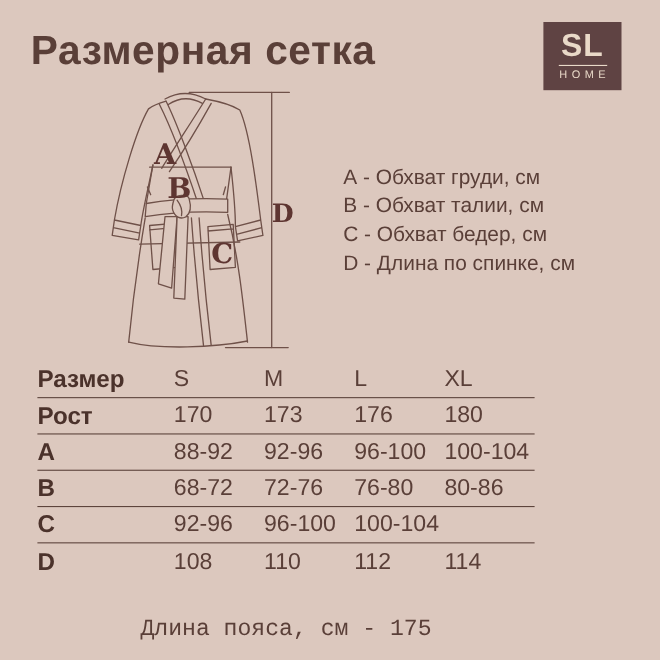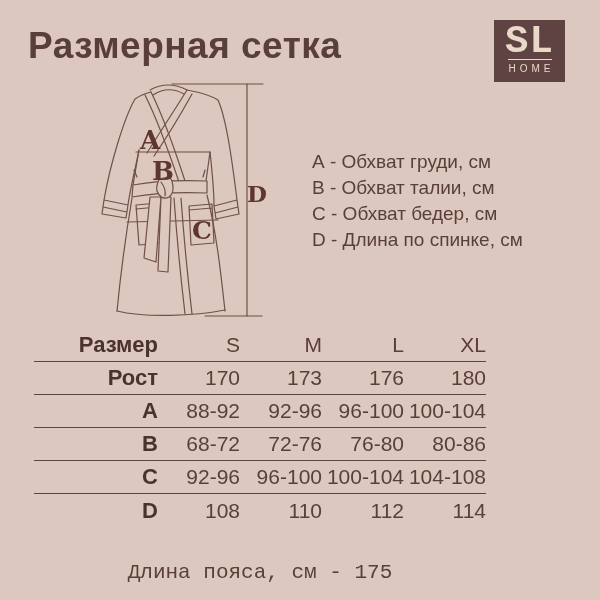--- a/index.html
+++ b/index.html
@@ -18,42 +18,42 @@
     position:absolute;left:28px;top:25px;font-size:37px;font-weight:700;
     letter-spacing:.5px;color:var(--ink);
   }
   
   .logo{
     position:absolute;left:494px;top:20px;width:71px;height:62px;
     background:var(--logo-bg);color:var(--logo-fg);
     display:flex;flex-direction:column;align-items:center;justify-content:center;
   }
   .logo .monogram{
-    font-family:Liberation Mono, monospace;font-weight:700;
-    font-size:39px;line-height:28px;letter-spacing:1px;
+    font-family:Liberation Sans, sans-serif;font-weight:700;
+    font-size:29px;line-height:28px;letter-spacing:1px;
   }
   .logo .logo-rule{width:44px;height:1px;background:var(--logo-fg);margin:3px 0 3px;}
   .logo .wordmark{font-size:10px;letter-spacing:4px;padding-left:4px;}
   
   .robe{position:absolute;left:85px;top:78px;}
   .robe path,.robe line{stroke:var(--line);stroke-width:1.2;fill:none;
     stroke-linecap:round;stroke-linejoin:round;}
   .robe .filled{fill:var(--bg);}
   .robe text{
     font-family:"DejaVu Serif","Liberation Serif",serif;font-weight:700;
     fill:var(--letter);stroke:none;
   }
   
   .legend{position:absolute;left:312px;top:149px;font-size:19px;line-height:26px;}
   .legend div{white-space:nowrap;}
   
   .size-table{position:absolute;left:34px;top:329px;width:452px;}
   .trow{
     display:grid;grid-template-columns:124px 1fr 1fr 1fr 1fr;height:33px;
-    align-items:center;text-align:right;font-size:21px;
+    align-items:center;text-align:left;font-size:21px;
   }
   .trow:not(:last-child){border-bottom:1.6px solid var(--rule);}
   .trow .rlabel{font-weight:700;font-size:22px;color:var(--ink-strong);}
   .trow .cell{color:var(--ink);}
   .footnote{
     position:absolute;left:34px;top:561px;width:452px;text-align:center;
     font-size:21px;color:var(--ink);font-family:Liberation Mono, monospace;
   }
 </style>
 </head>
@@ -143,21 +143,20 @@
       <div class="cell">68-72</div>
       <div class="cell">72-76</div>
       <div class="cell">76-80</div>
       <div class="cell">80-86</div>
     </div>
     <div class="trow">
       <div class="rlabel">C</div>
       <div class="cell">92-96</div>
       <div class="cell">96-100</div>
       <div class="cell">100-104</div>
-      <div class="cell">104-108</div>
     </div>
     <div class="trow">
       <div class="rlabel">D</div>
       <div class="cell">108</div>
       <div class="cell">110</div>
       <div class="cell">112</div>
       <div class="cell">114</div>
     </div>
   </div>
 

